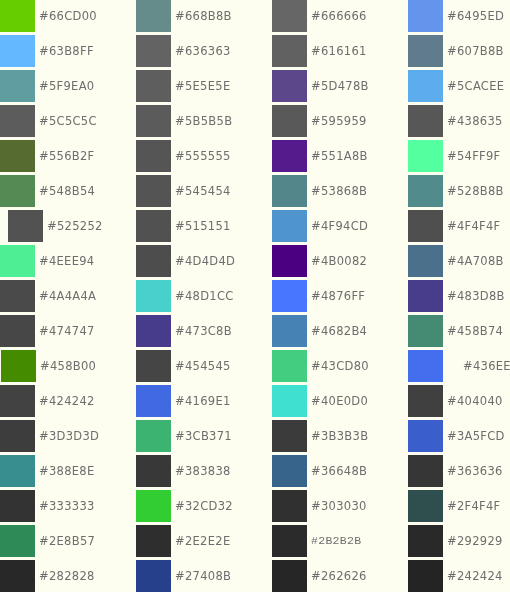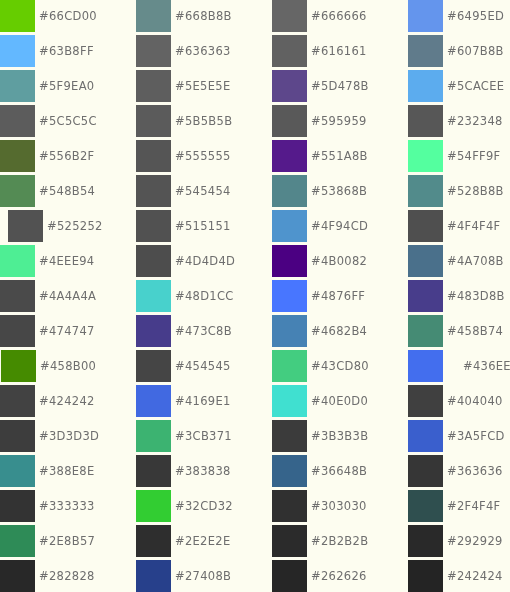--- a/index.html
+++ b/index.html
@@ -103,21 +103,21 @@
     <div class="swatch-cell" style="left: 136px; top: 105px;">
       <div class="swatch-chip" style="width: 35px; height: 32px; background: rgb(91, 91, 91);"></div>
       <div class="swatch-label" style="color: rgb(110, 110, 110);">#5B5B5B</div>
     </div>
     <div class="swatch-cell" style="left: 272px; top: 105px;">
       <div class="swatch-chip" style="width: 35px; height: 32px; background: rgb(89, 89, 89);"></div>
       <div class="swatch-label" style="color: rgb(110, 110, 110);">#595959</div>
     </div>
     <div class="swatch-cell" style="left: 408px; top: 105px;">
       <div class="swatch-chip" style="width: 35px; height: 32px; background: rgb(87, 87, 87);"></div>
-      <div class="swatch-label" style="color: rgb(110, 110, 110);">#232348</div>
+      <div class="swatch-label" style="color: rgb(110, 110, 110);">#438635</div>
     </div>
     <div class="swatch-cell" style="left: 0px; top: 140px;">
       <div class="swatch-chip" style="width: 35px; height: 32px; background: rgb(85, 107, 47);"></div>
       <div class="swatch-label" style="color: rgb(110, 110, 110);">#556B2F</div>
     </div>
     <div class="swatch-cell" style="left: 136px; top: 140px;">
       <div class="swatch-chip" style="width: 35px; height: 32px; background: rgb(85, 85, 85);"></div>
       <div class="swatch-label" style="color: rgb(110, 110, 110);">#555555</div>
     </div>
     <div class="swatch-cell" style="left: 272px; top: 140px;">
@@ -291,21 +291,21 @@
     <div class="swatch-cell" style="left: 0px; top: 525px;">
       <div class="swatch-chip" style="width: 35px; height: 32px; background: rgb(46, 139, 87);"></div>
       <div class="swatch-label" style="color: rgb(110, 110, 110);">#2E8B57</div>
     </div>
     <div class="swatch-cell" style="left: 136px; top: 525px; text-align: right;">
       <div class="swatch-chip" style="width: 35px; height: 32px; background: rgb(46, 46, 46);"></div>
       <div class="swatch-label" style="color: rgb(110, 110, 110);">#2E2E2E</div>
     </div>
     <div class="swatch-cell" style="left: 272px; top: 525px;">
       <div class="swatch-chip" style="width: 35px; height: 32px; background: rgb(43, 43, 43);"></div>
-      <div class="swatch-label" style="color: rgb(110, 110, 110);">#2B2B2B</div>
+      <div class="swatch-label" style="color: rgb(110, 110, 110); font-family: Liberation Mono, monospace;">#2B2B2B</div>
     </div>
     <div class="swatch-cell" style="left: 408px; top: 525px;">
       <div class="swatch-chip" style="width: 35px; height: 32px; background: rgb(41, 41, 41);"></div>
       <div class="swatch-label" style="color: rgb(110, 110, 110);">#292929</div>
     </div>
     <div class="swatch-cell" style="left: 0px; top: 560px;">
       <div class="swatch-chip" style="width: 35px; height: 32px; background: rgb(40, 40, 40);"></div>
       <div class="swatch-label" style="color: rgb(110, 110, 110);">#282828</div>
     </div>
     <div class="swatch-cell" style="left: 136px; top: 560px;">

